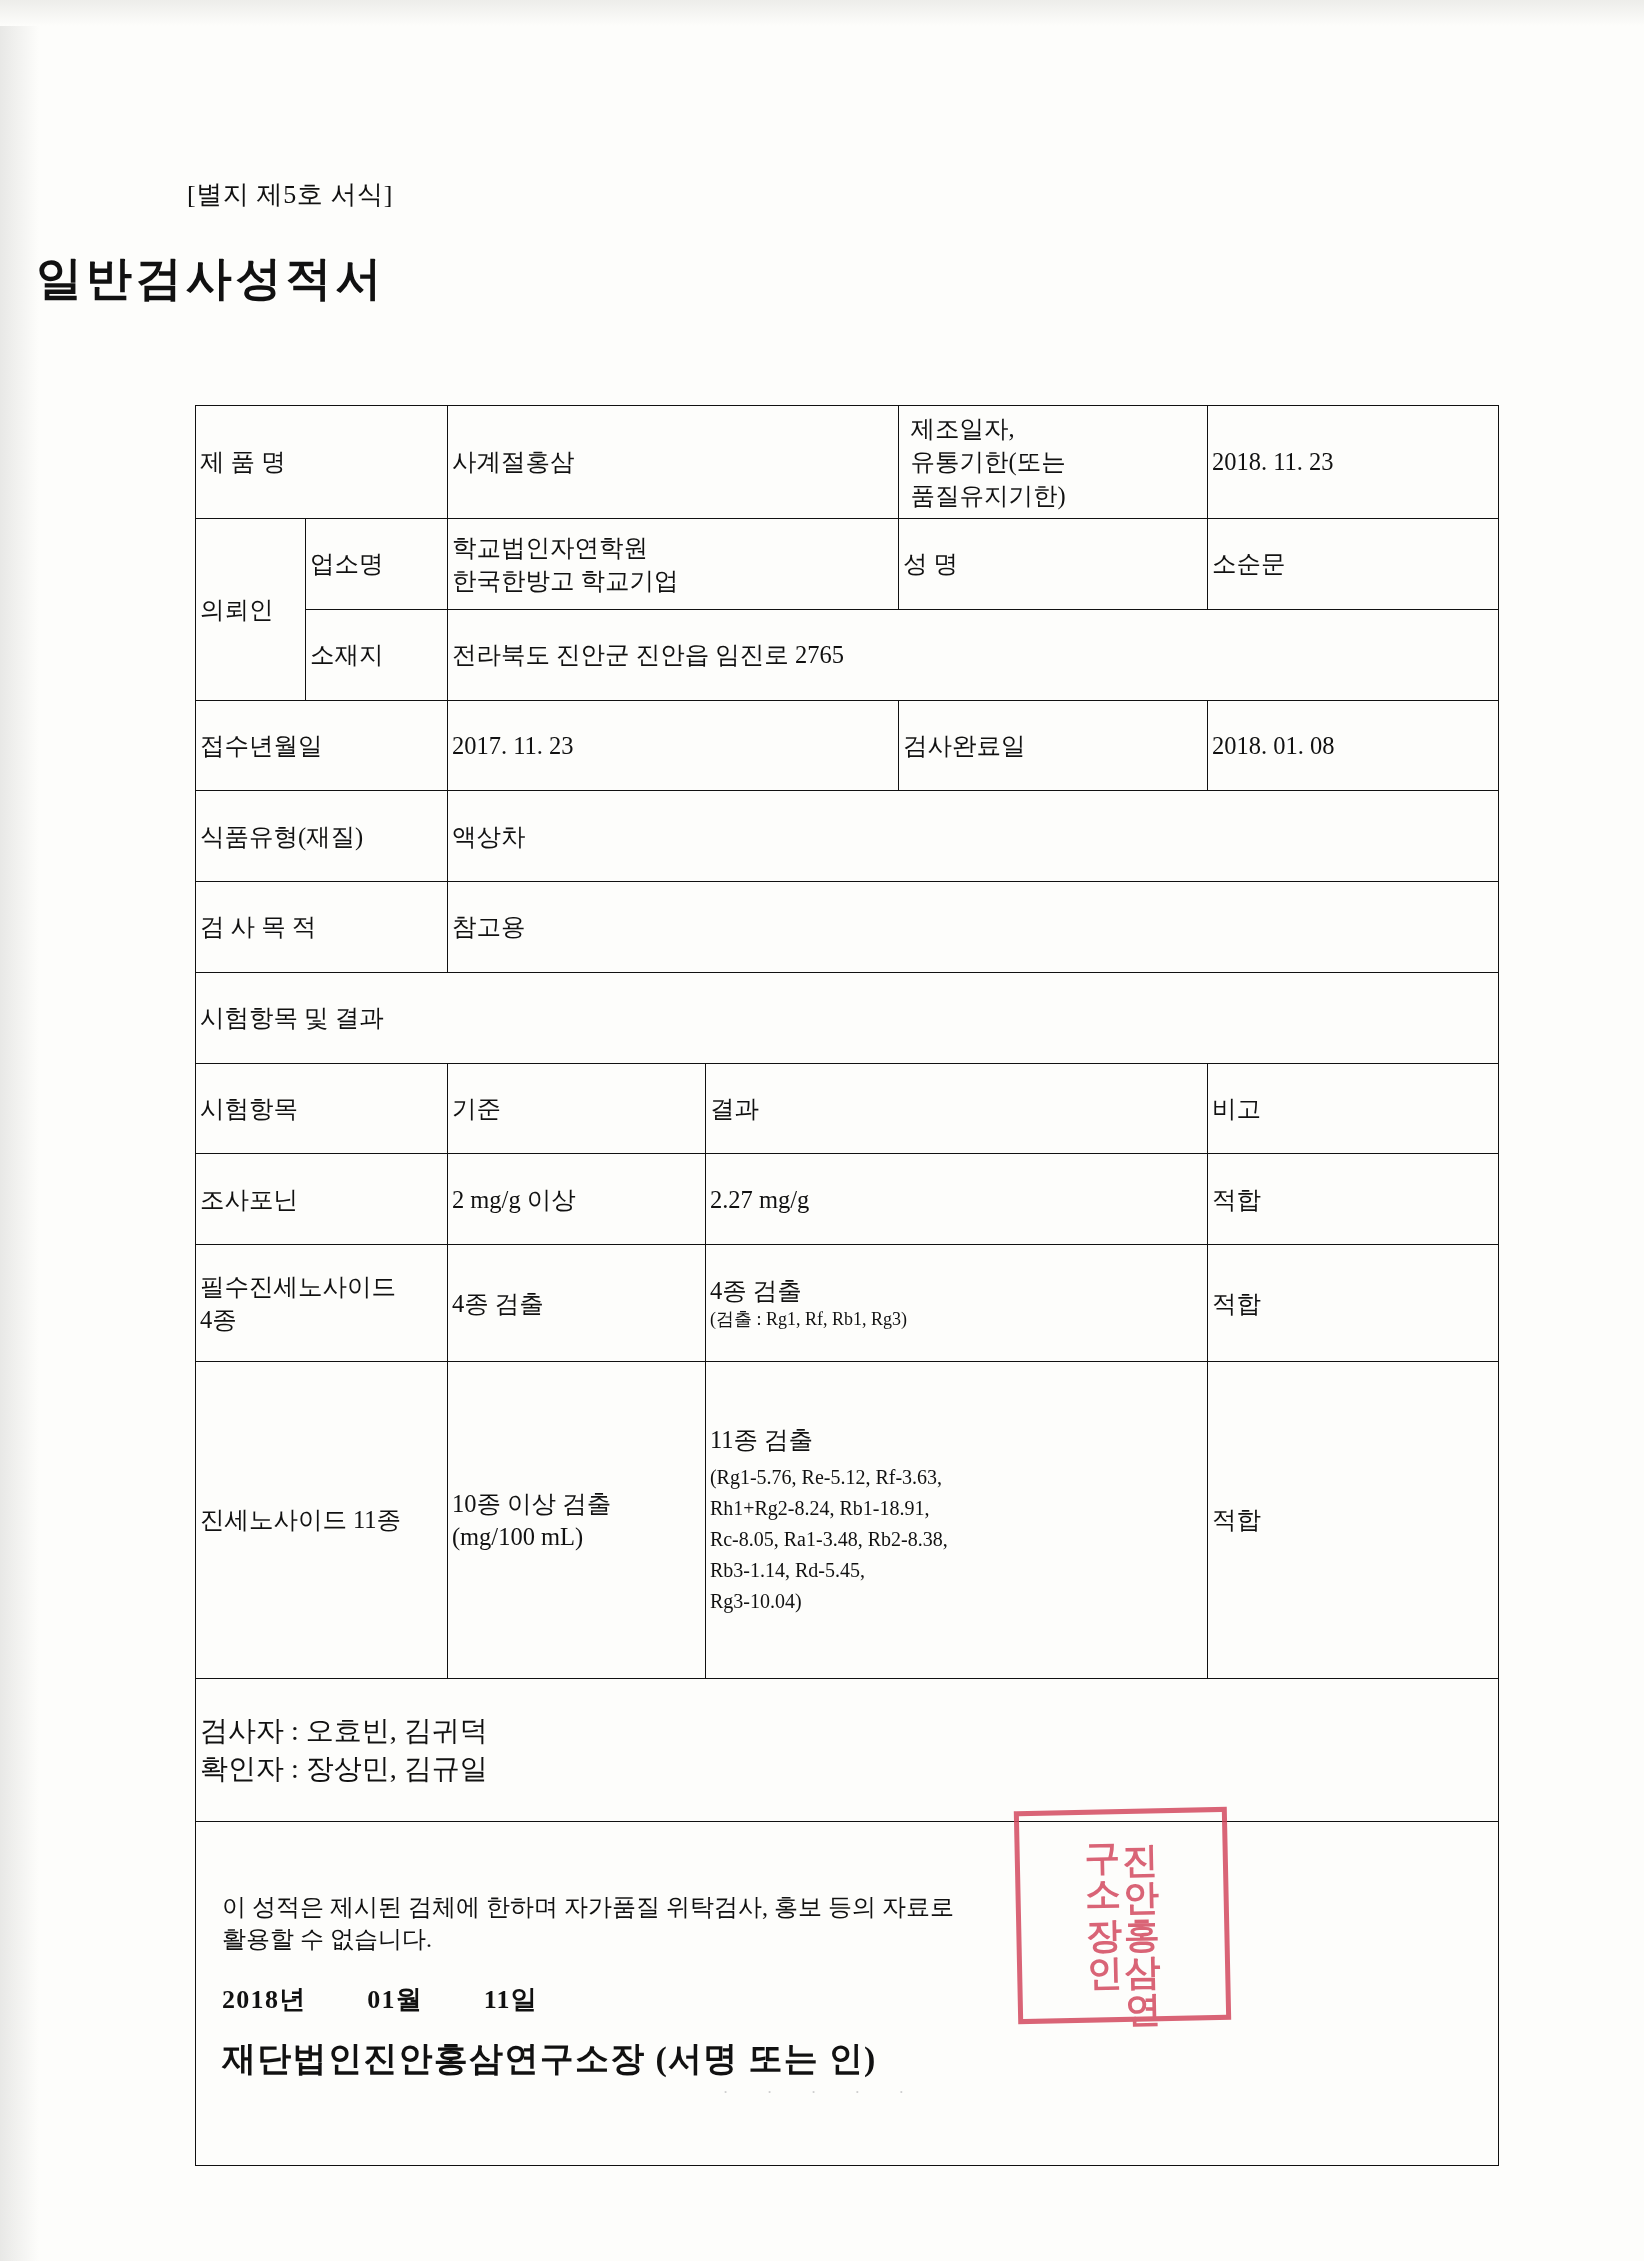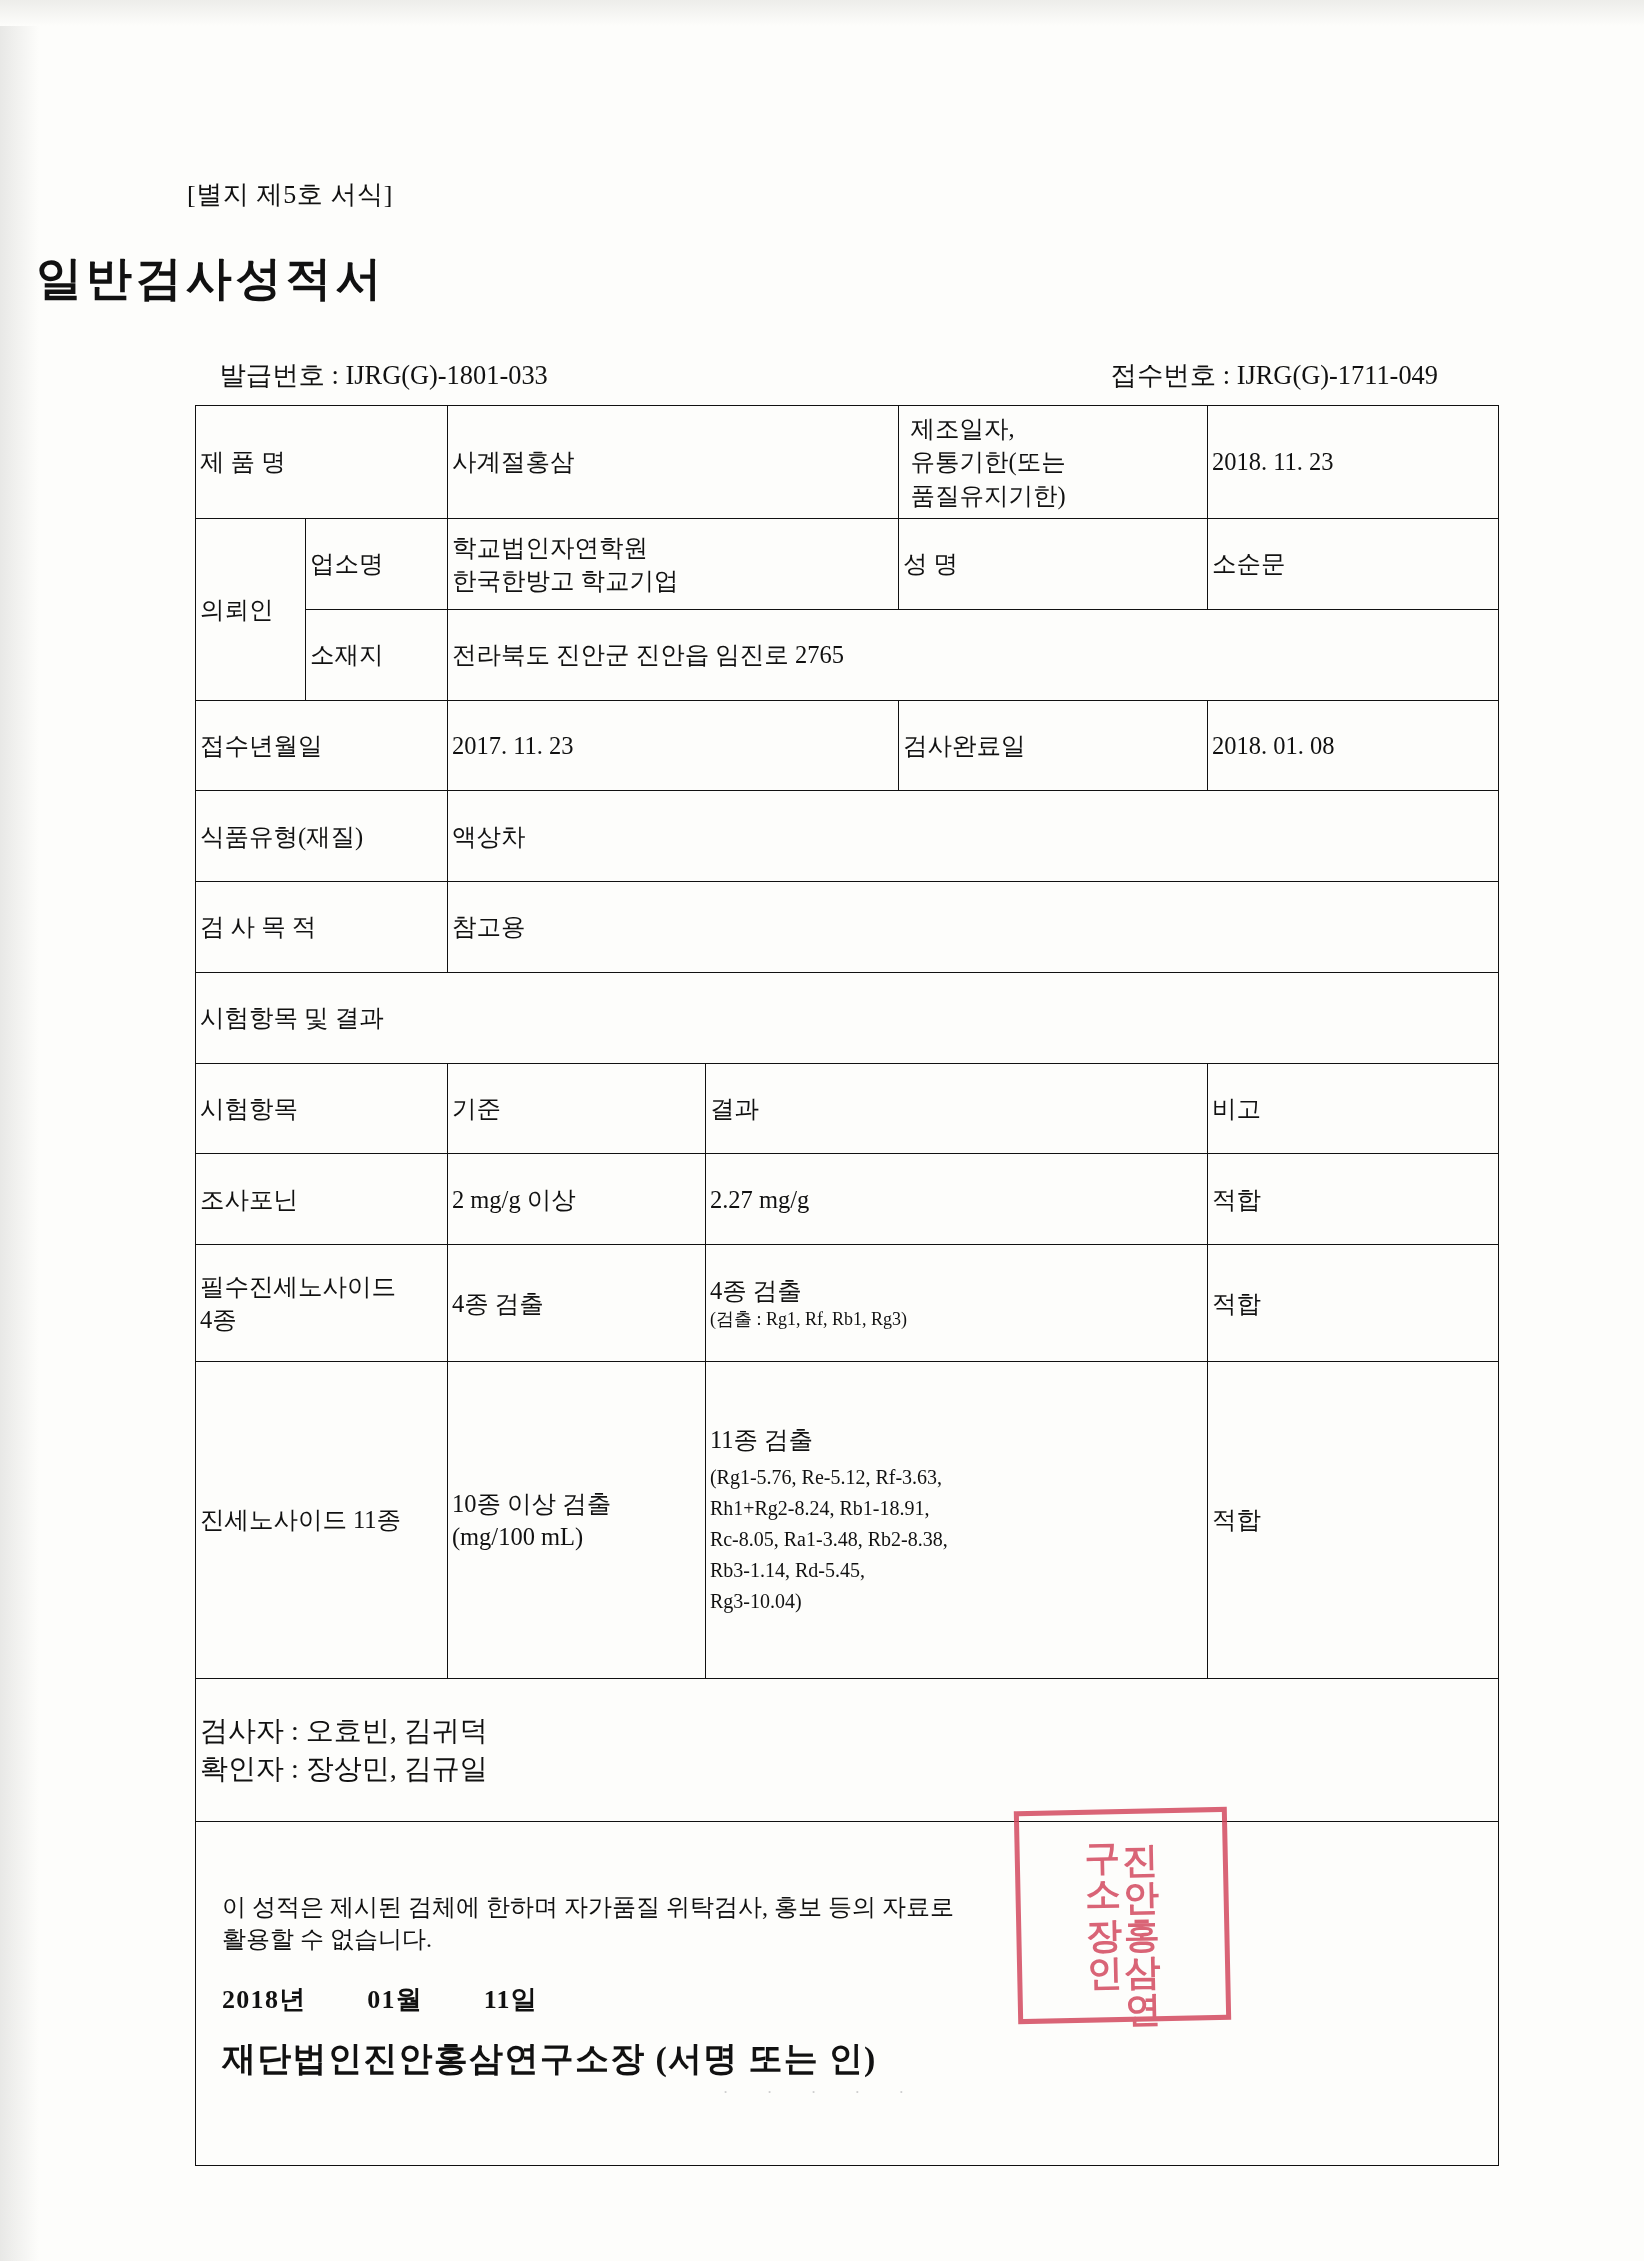--- a/index.html
+++ b/index.html
@@ -167,24 +167,20 @@
 <body>
 
 <div class="page">
   <div class="scan-edge-left"></div>
   <div class="scan-edge-top"></div>
 
   <div class="form-label">[별지 제5호 서식]</div>
 
   <div class="doc-title">일반검사성적서</div>
 
-  <div class="numbers-row">
-    <div class="issue-no">발급번호 : IJRG(G)-1801-033</div>
-    <div class="receipt-no">접수번호 : IJRG(G)-1711-049</div>
-  </div>
 
   <table class="main">
     <colgroup>
       <col style="width:110px">
       <col style="width:142px">
       <col style="width:258px">
       <col style="width:193px">
       <col style="width:309px">
       <col style="width:291px">
     </colgroup>

